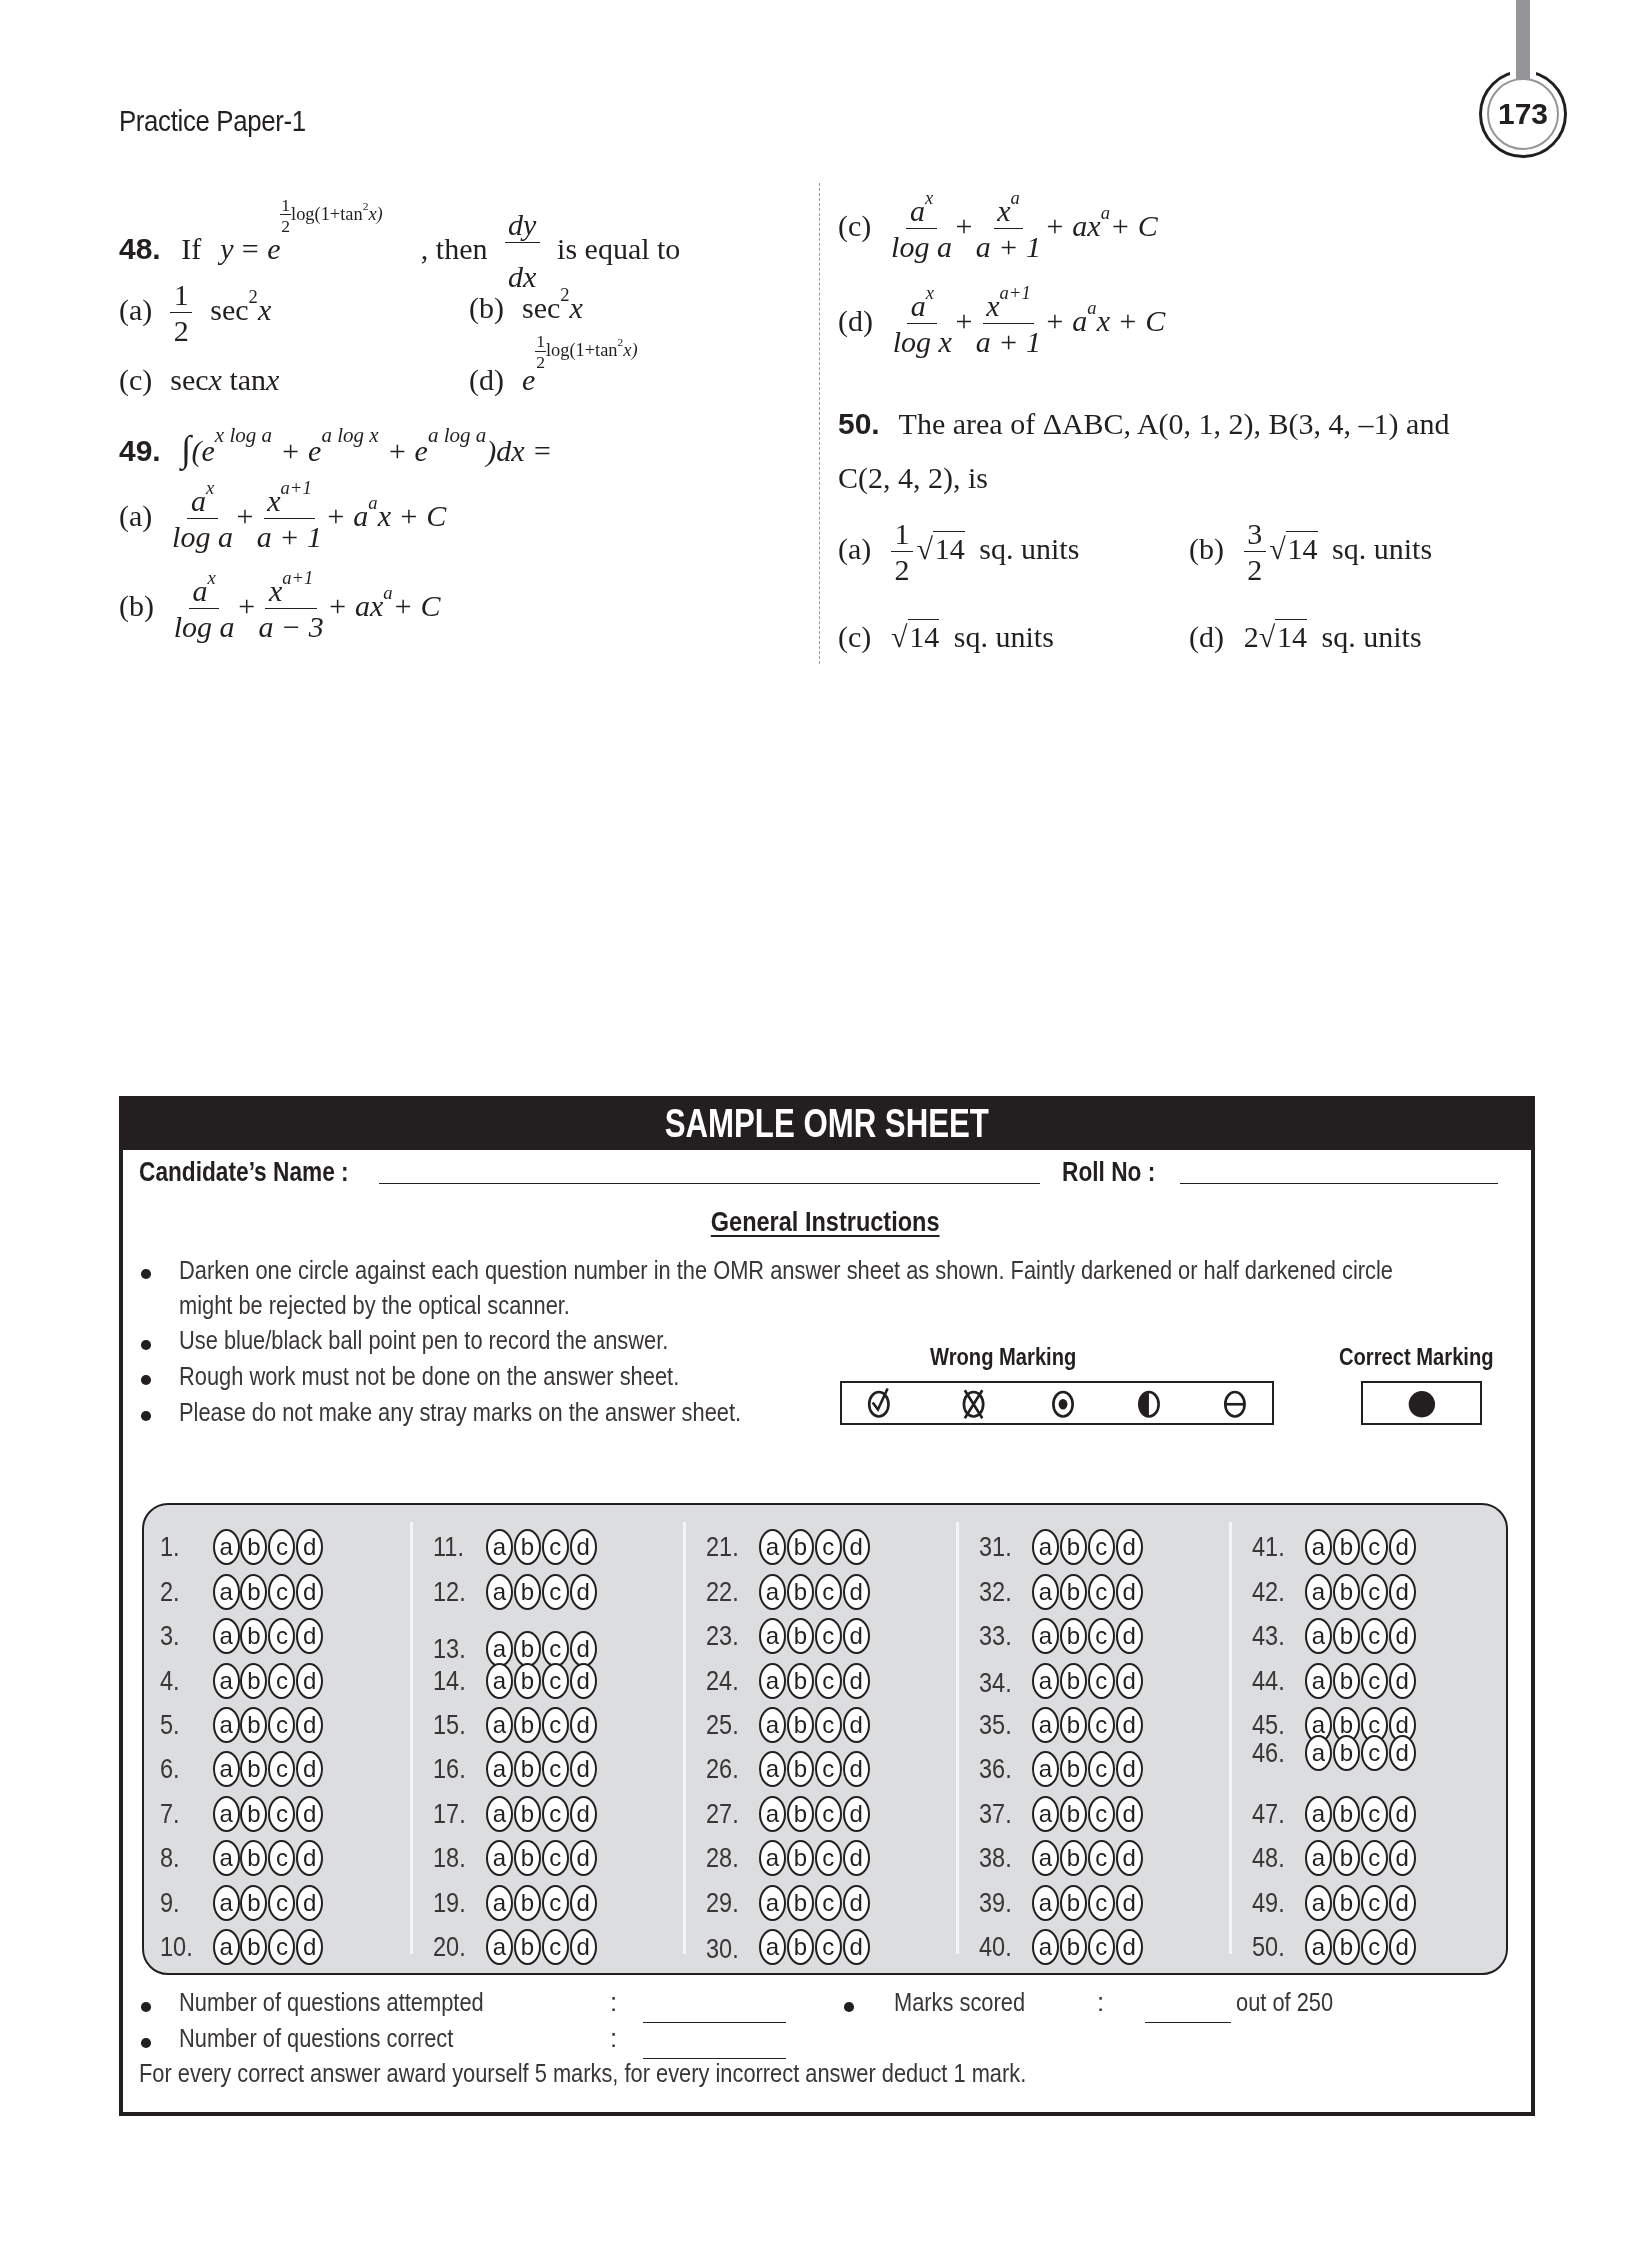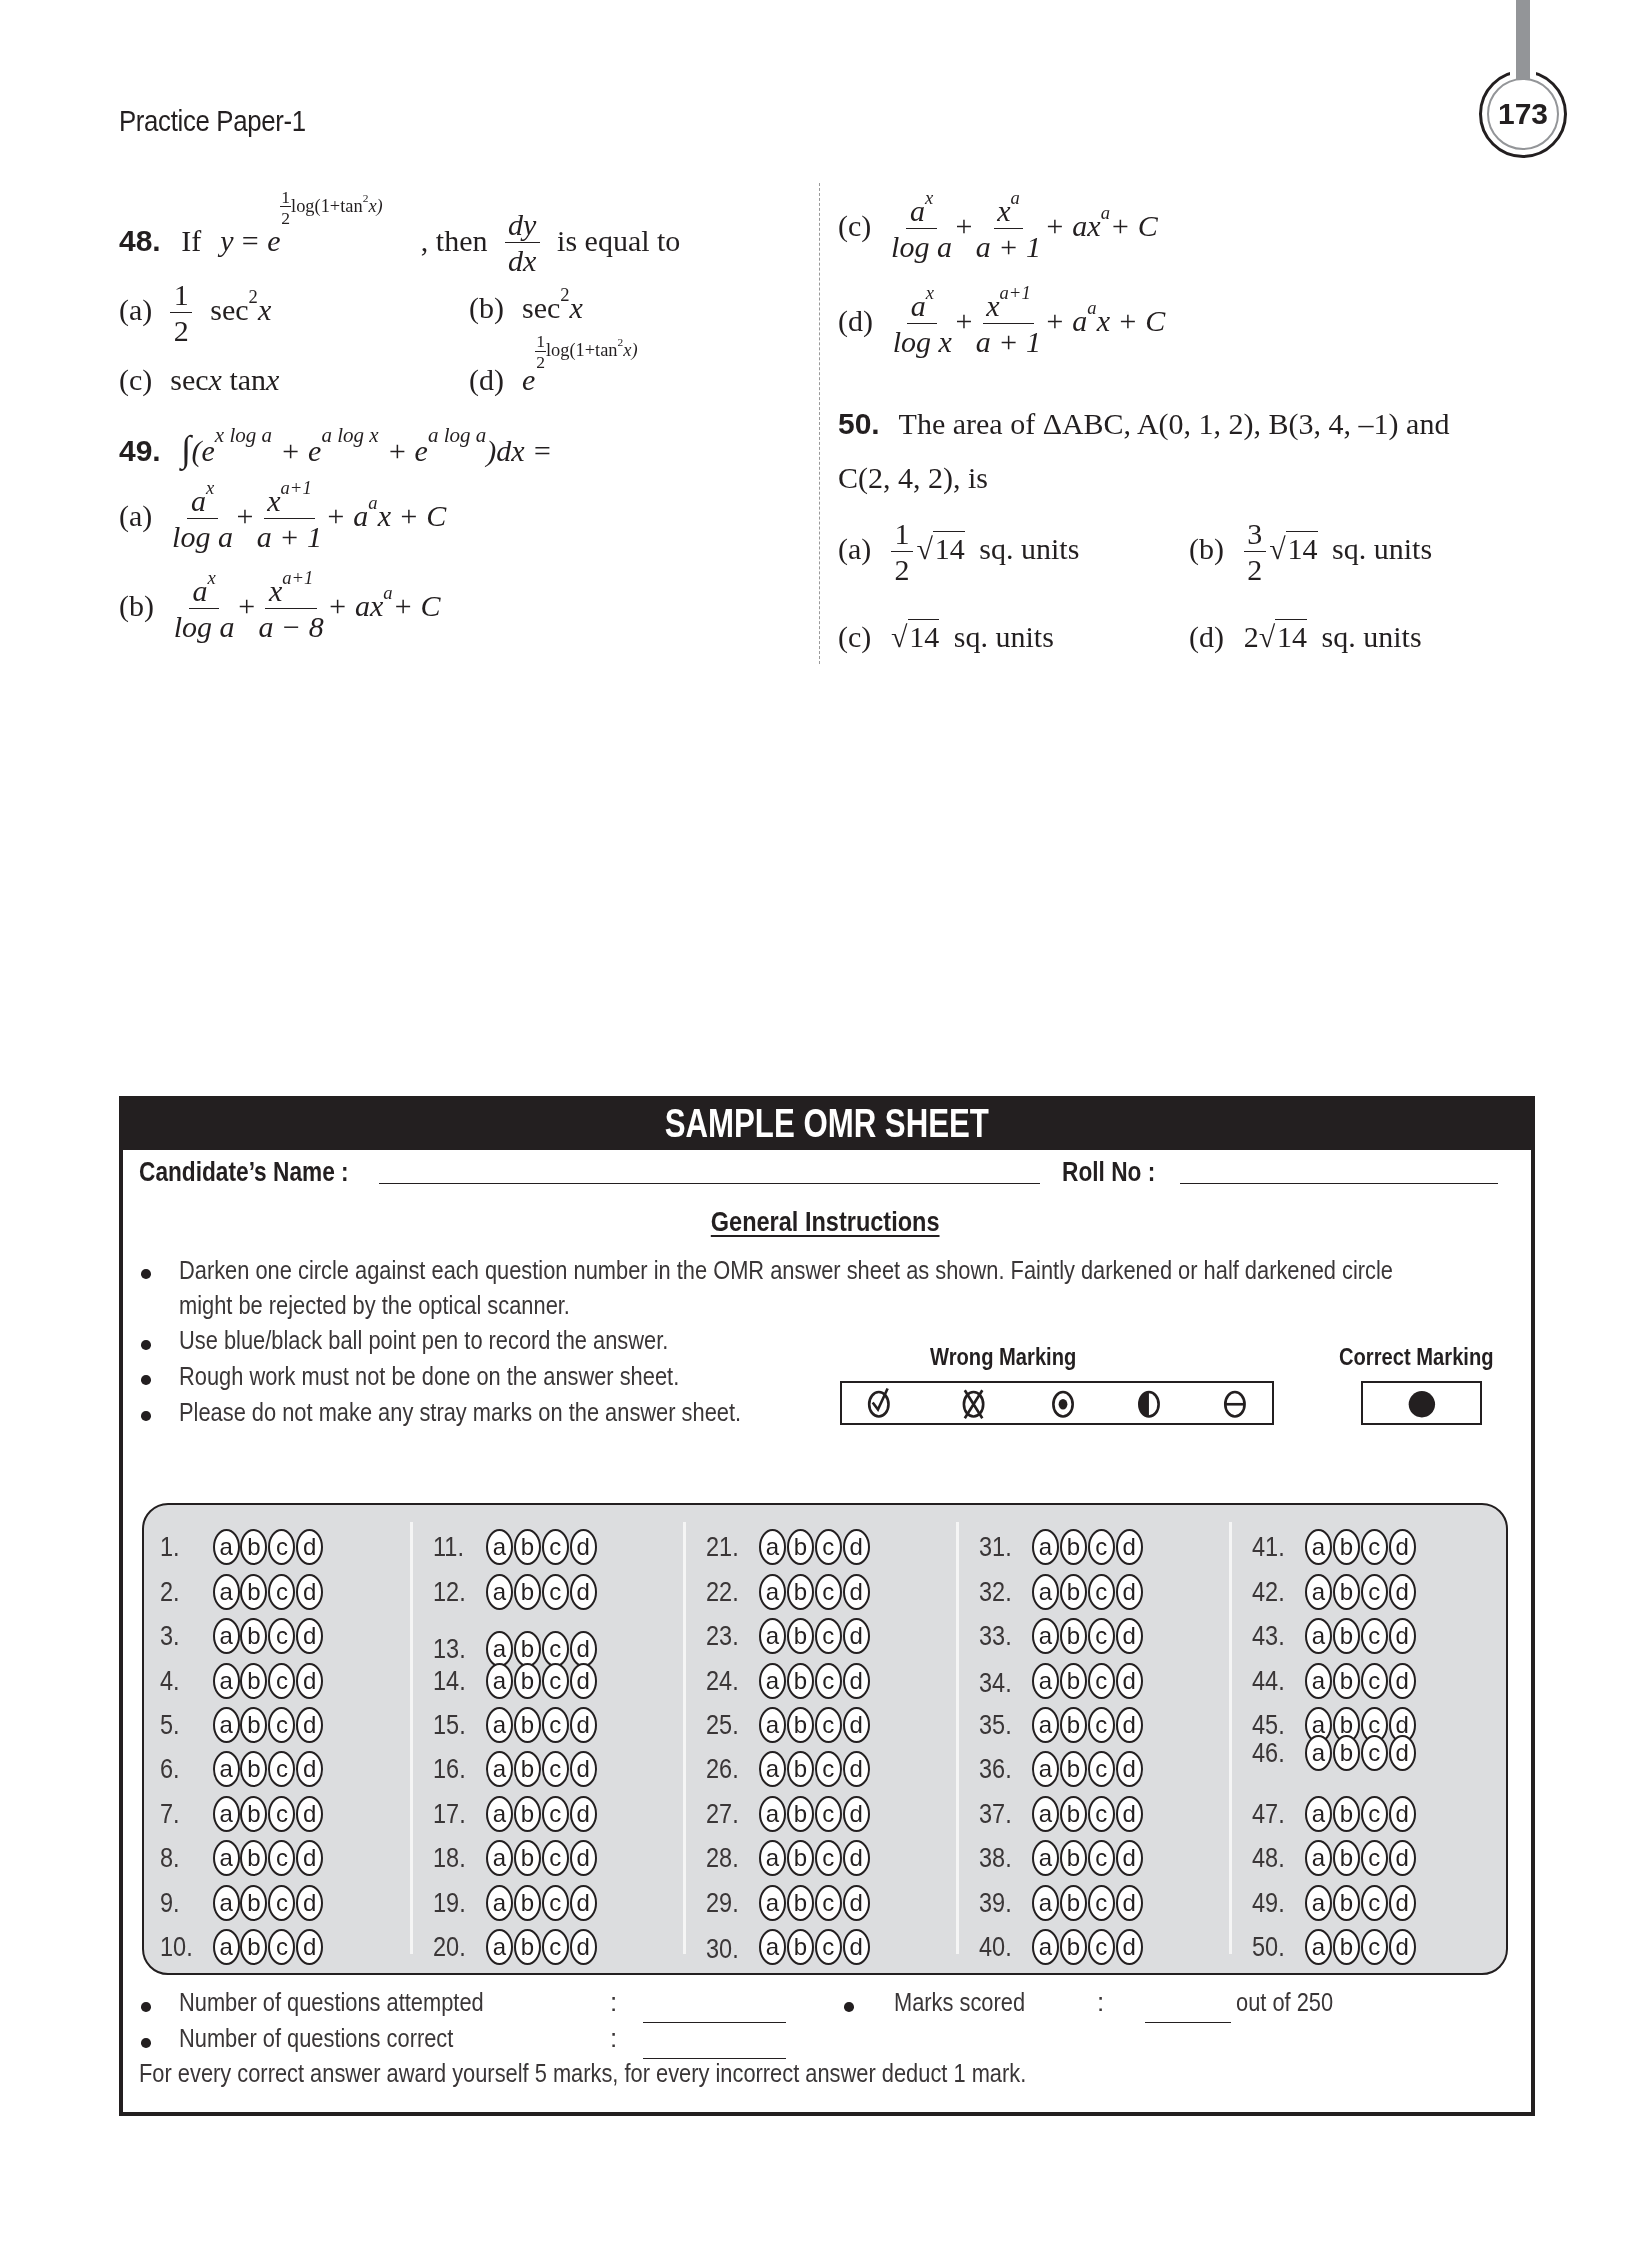--- a/index.html
+++ b/index.html
@@ -68,21 +68,21 @@
   <span class="mathfont">=</span>
   <span class="mathfont it">e</span><span style="position:relative; display:inline-block; width:132px; height:8.8px;">
     <span style="position:absolute; left:0; top:-54px; font-size:18.4px; font-family:'Liberation Serif',serif; white-space:nowrap;">
       <span class="frac" style="margin:0; font-size:17.6px;">
           <span class="num" style="border-bottom-width:0.9px; padding:0 0.9px;">1</span>
           <span class="den">2</span>
         </span><span>log(1+tan</span><sup>2</sup><span class="it">x)</span>
     </span>
   </span>
   <span class="mathfont">, then</span>
-  <span class="frac mathfont it" style="margin:0 8.8px;">
+  <span class="frac mathfont it" style="margin:0 8.8px;gap:16px;">
       <span class="num">dy</span>
       <span class="den">dx</span>
     </span>
   <span class="mathfont">is equal to</span>
 </div>
 
 <div class="abs opt" style="left:119px; top:279px;">
   <span>(a)</span>
   <span class="frac" style="margin-left:10.5px;">
       <span class="num">1</span>
@@ -127,21 +127,21 @@
       <span class="den">a + 1</span>
     </span><span class="it">+ a</span><sup class="it">a</sup><span class="it">x + C</span>
 </div>
 <div class="abs opt" style="left:119px; top:575px;">
   <span>(b)</span>
   <span class="frac it" style="margin-left:12.3px;">
       <span class="num"><span>a</span><sup>x</sup></span>
       <span class="den">log a</span>
     </span><span>+</span><span class="frac it">
       <span class="num"><span>x</span><sup>a+1</sup></span>
-      <span class="den">a − 8</span>
+      <span class="den">a − 3</span>
     </span><span class="it">+ ax</span><sup class="it">a</sup><span class="it">+ C</span>
 </div>
 
 <div class="abs opt" style="left:838px; top:195px;">
   <span>(c)</span>
   <span class="frac it" style="margin-left:12.3px;">
       <span class="num"><span>a</span><sup>x</sup></span>
       <span class="den">log a</span>
     </span><span>+</span><span class="frac it">
       <span class="num"><span>x</span><sup>a</sup></span>

